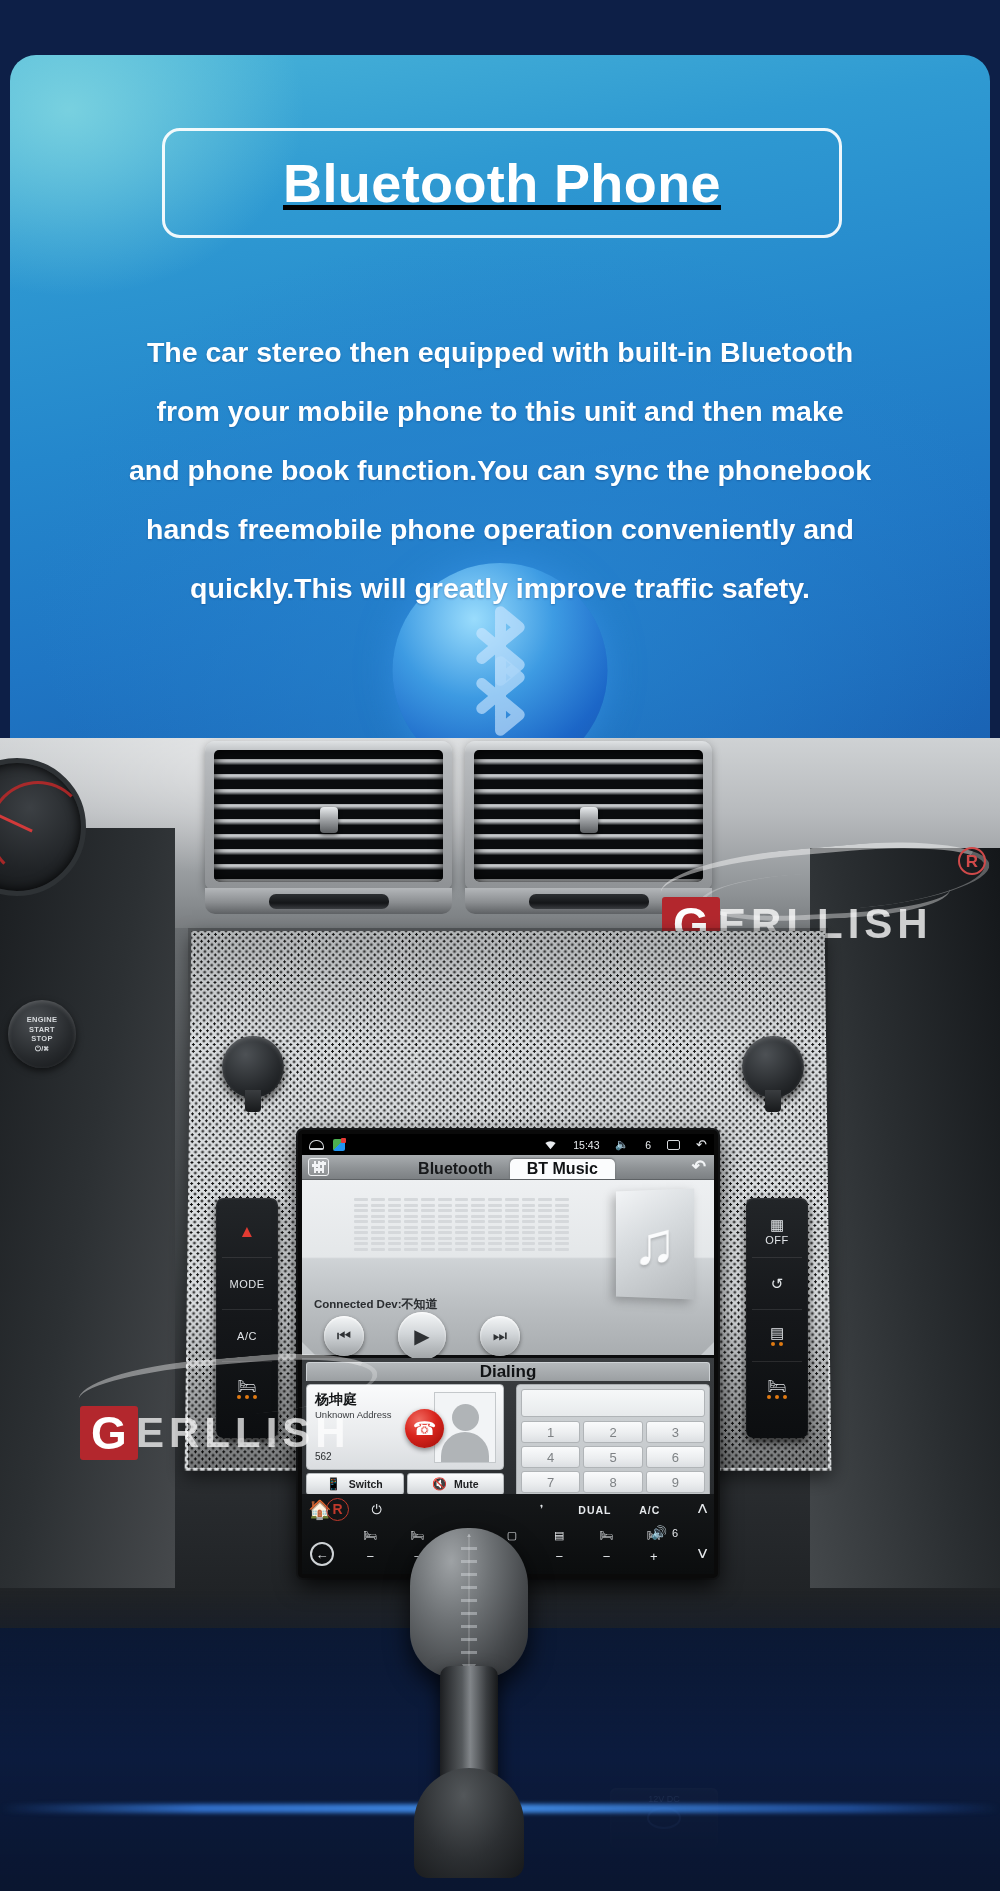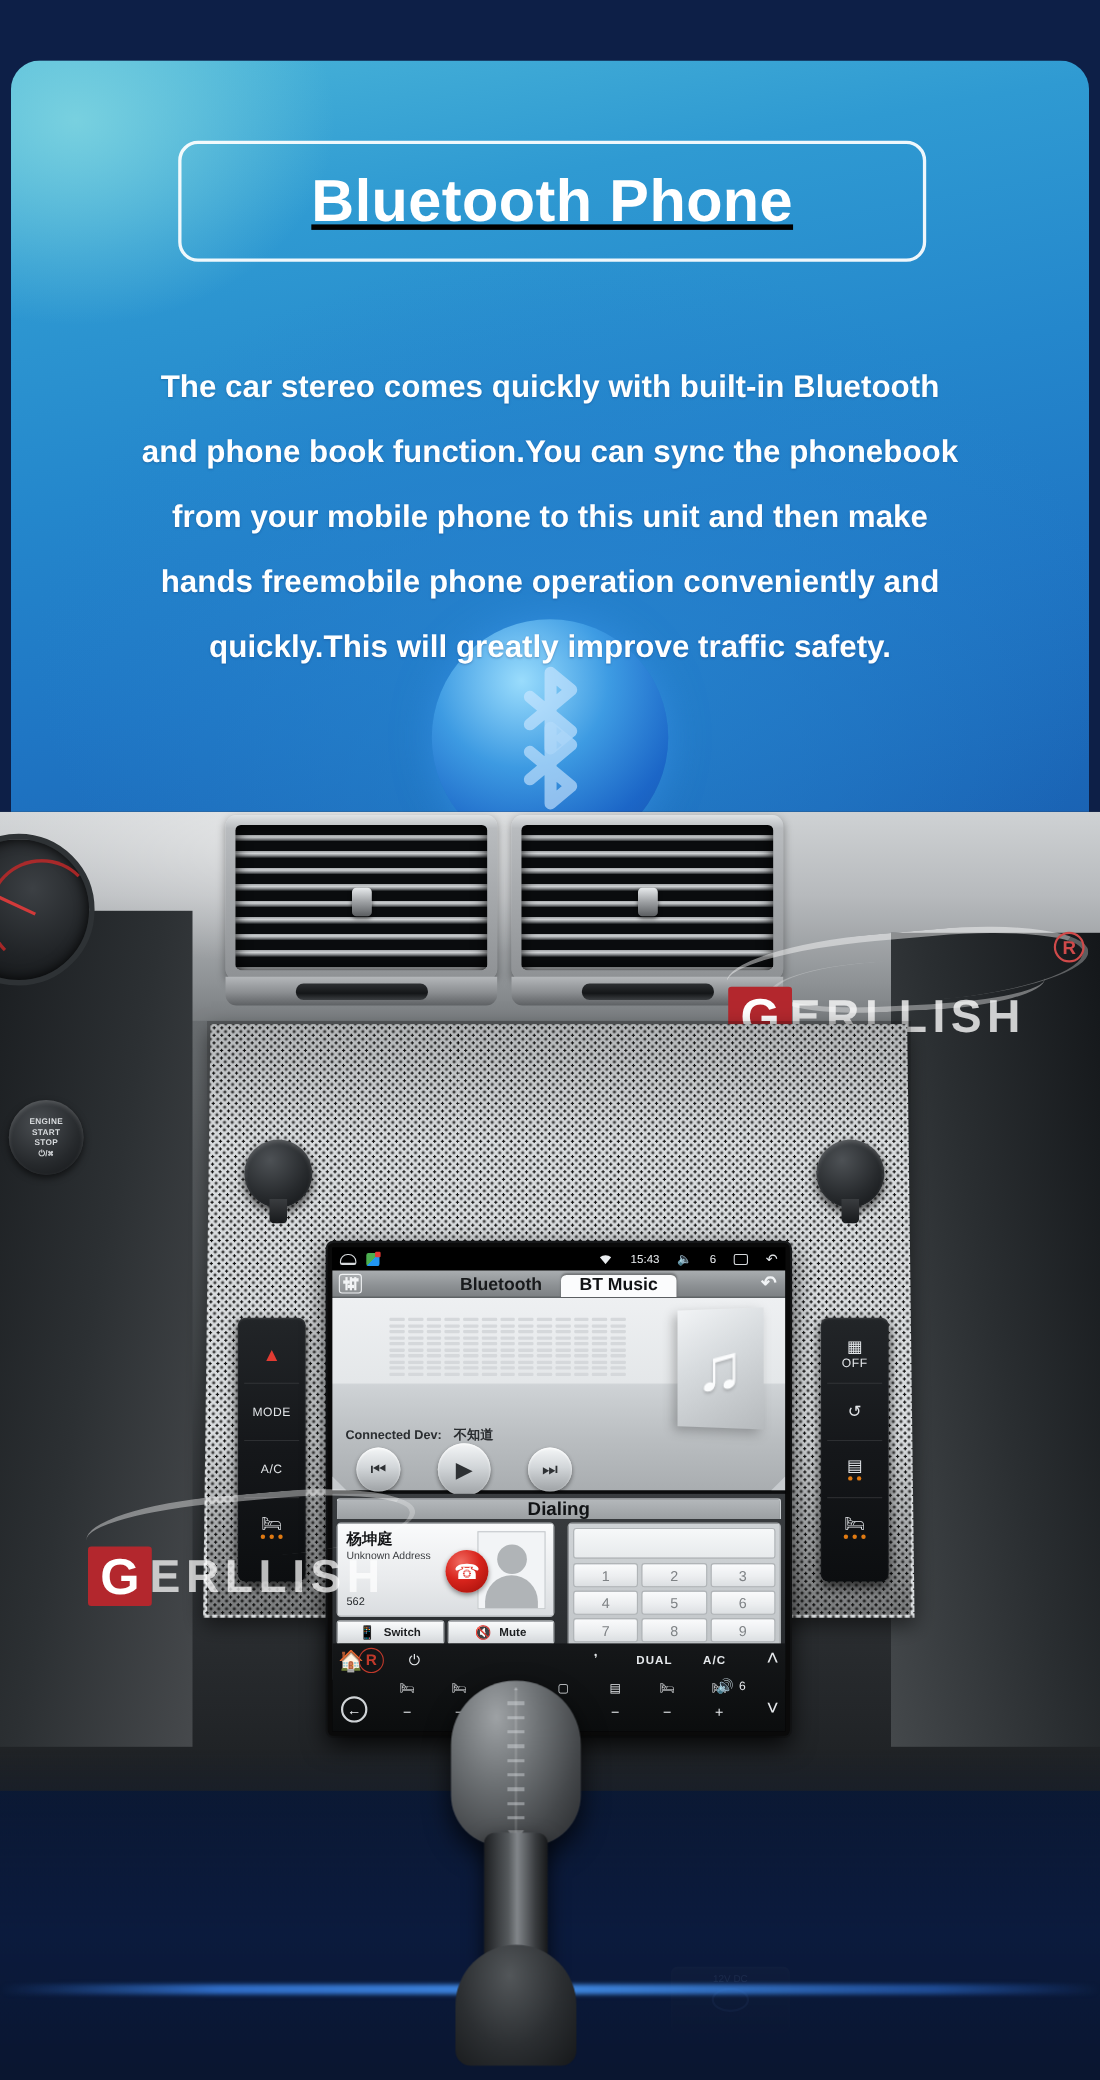--- a/index.html
+++ b/index.html
@@ -322,21 +322,21 @@
   #album-art {
     position: absolute; right: 20px; top: 10px; width: 80px; height: 108px;
     background: linear-gradient(150deg, #f2f4f6 0%, #d8dcdf 40%, #b6babd 100%);
     transform: perspective(300px) rotateY(-12deg);
     box-shadow: -4px 4px 10px rgba(0,0,0,0.25);
     display: flex; align-items: center; justify-content: center;
   }
   #album-art .note { font-size: 60px; color: #fbfcfd; line-height: 60px; text-shadow: 0 2px 3px rgba(0,0,0,0.18); }
   #connected-row {
     position: absolute; left: 12px; top: 116px; color: #2a2d30;
-    font-size: 11.5px; font-weight: bold; display: flex; gap: 11px; align-items: baseline;
+    font-size: 11.5px; font-weight: bold; display: flex; align-items: baseline;
   }
   #connected-row .val { font-size: 12px; }
   #transport { position: absolute; left: 22px; top: 136px; display: flex; gap: 34px; }
   .tbtn {
     width: 40px; height: 40px; border-radius: 50%;
     background: linear-gradient(180deg, #f4f6f7 0%, #d2d6d9 45%, #9ea2a5 100%);
     box-shadow: 0 2px 4px rgba(0,0,0,0.45), inset 0 1px 2px rgba(255,255,255,0.9);
     display: flex; align-items: center; justify-content: center;
     color: #2e3134; font-size: 16px;
   }
@@ -510,23 +510,23 @@
           <path d="M20 24 L44 44 L32 54 L32 10 L44 20 L20 40" fill="none" stroke="#cfe8ff" stroke-width="7" stroke-linejoin="round" stroke-linecap="round" opacity="0.85"></path>
           <path d="M20 56 L44 76 L32 86 L32 42 L44 52 L20 72" fill="none" stroke="#cfe8ff" stroke-width="7" stroke-linejoin="round" stroke-linecap="round" opacity="0.85"></path>
         </svg>
       </div>
 
       <div id="title-box">
         <div id="title-text">Bluetooth Phone</div>
       </div>
 
       <div id="desc">
-        <span class="ln">The car stereo comes quickly with built-in Bluetooth</span>
+        <span class="ln">The car stereo then equipped with built-in Bluetooth</span>
+        <span class="ln">from your mobile phone to this unit and then make</span>
         <span class="ln">and phone book function.You can sync the phonebook</span>
-        <span class="ln">from your mobile phone to this unit and then make</span>
         <span class="ln">hands freemobile phone operation conveniently and</span>
         <span class="ln">quickly.This will greatly improve traffic safety.</span>
       </div>
 
     </div>
   </div>
 
   <div id="photo">
 
     <div class="dash-top"></div>

